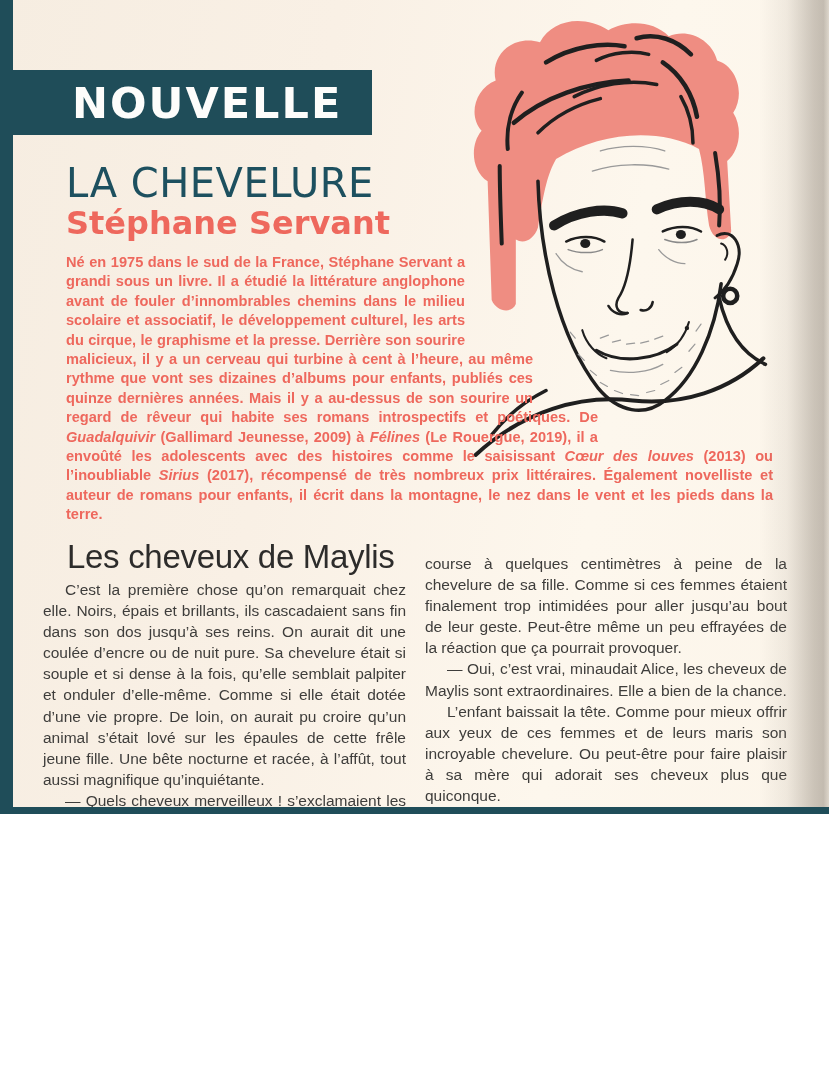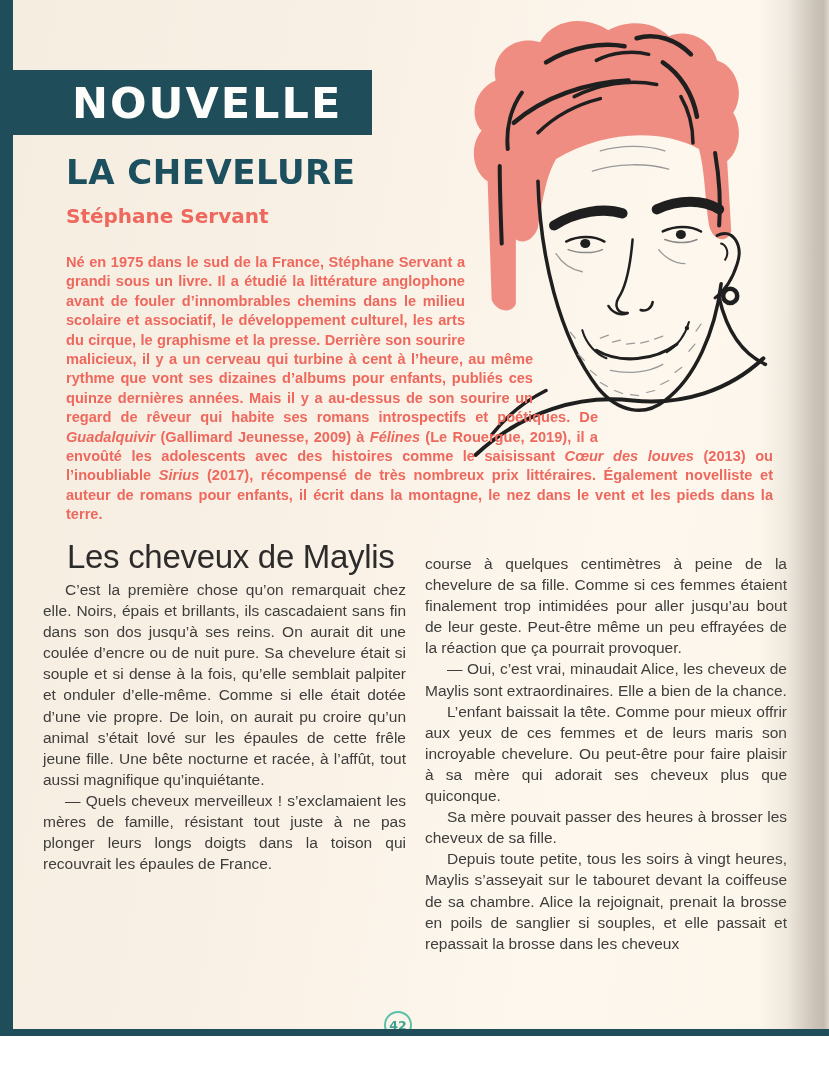--- a/index.html
+++ b/index.html
@@ -1,20 +1,20 @@
 <!DOCTYPE html>
 <html lang="fr"><head>
 <meta charset="utf-8">
 <style>
   * { margin:0; padding:0; box-sizing:border-box; }
   html,body { width:829px; height:1065px; overflow:hidden; }
   body { font-family:"Liberation Sans", sans-serif; }
 
   .page {
-    position:relative; width:829px; height:1036px;
+    position:relative; width:829px; height:814px;
     background:linear-gradient(100deg,#f6ede1 0%,#f9f0e5 35%,#fdf7ed 70%,#fcf5ea 100%);
     overflow:hidden;
   }
 
   
   .left-strip { position:absolute; left:0; top:0; width:13px; height:100%; background:#1f4d59; z-index:6; }
   .bottom-bar { position:absolute; left:0; bottom:0; width:100%; height:7px; background:#1f4d59; z-index:7; }
   .page-fold {
     position:absolute; right:0; top:0; width:70px; height:100%; z-index:5; pointer-events:none;
     background:linear-gradient(to right, rgba(121,111,99,0) 0%, rgba(121,111,99,0.10) 40%,
@@ -24,26 +24,26 @@
   
   .kicker {
     position:absolute; left:0; top:70px; width:372px; height:65px;
     background:#1f4d59; z-index:4; display:flex; align-items:center;
   }
   .kicker span {
     padding-left:72px; color:#fdfdfb; font-family:"DejaVu Sans", sans-serif;
     font-weight:bold; font-size:43px; letter-spacing:2px;
   }
   .article-title {
-    position:absolute; left:66px; top:152px; color:#1d505f;
-    font-family:"DejaVu Sans", sans-serif; font-weight:bold; font-size:34px; letter-spacing:0.5px;
+    position:absolute; left:66px; top:160px; color:#1d505f;
+    font-family:"DejaVu Sans", sans-serif; font-weight:normal; font-size:40px; letter-spacing:0.5px;
   }
   .author-name {
     position:absolute; left:66px; top:204px; color:#ee685d;
-    font-family:"DejaVu Sans", sans-serif; font-weight:bold; font-size:20px;
+    font-family:"DejaVu Sans", sans-serif; font-weight:bold; font-size:32px;
   }
 
   
   .bio {
     position:absolute; left:66px; top:253px; width:707px;
     color:#ee685d; font-weight:bold; font-size:14.6px; line-height:19.4px;
     text-align:justify; z-index:2;
   }
   .bio em { }
   .sp { float:right; clear:right; }

